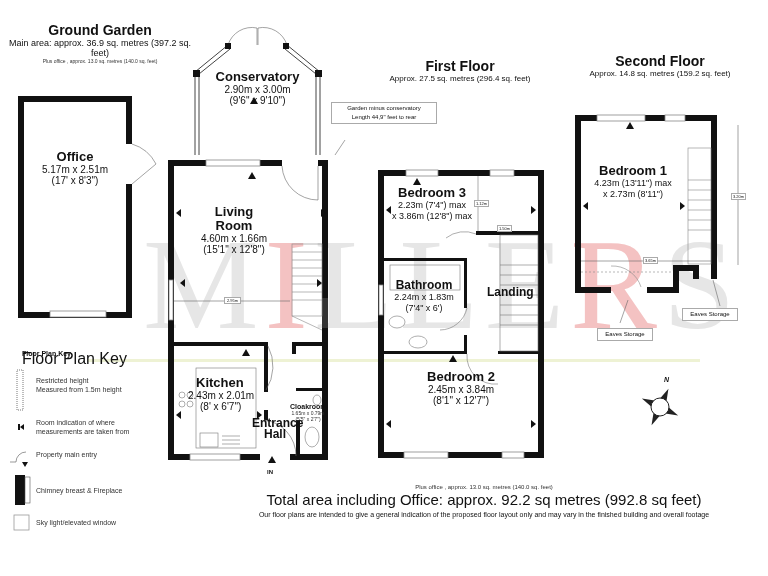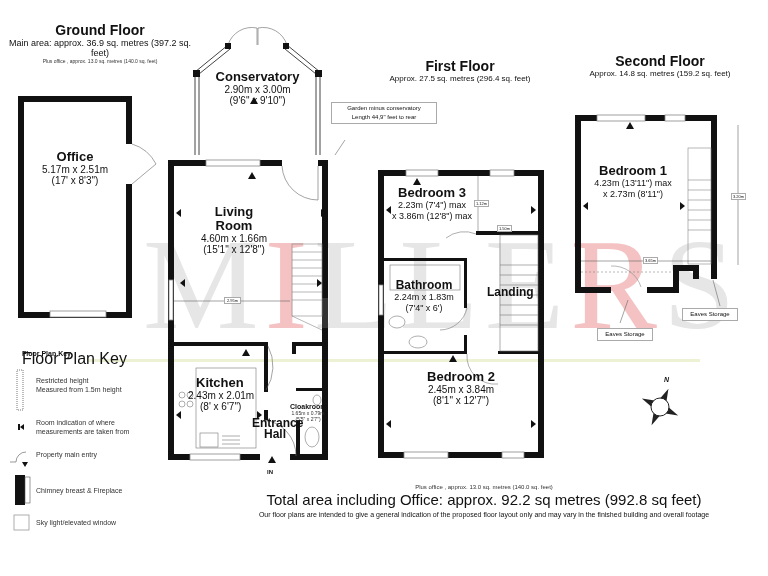--- a/index.html
+++ b/index.html
@@ -211,21 +211,21 @@
       <polygon points="20,427 24,424 24,430" fill="#111"></polygon>
     <path d="M10 462 L16 462 A10 10 0 0 1 26 452" fill="none" stroke="#555" stroke-width="0.6"></path>
     <polygon points="25,467 28,462 22,462" fill="#111"></polygon>
     <rect x="15" y="475" width="10" height="30" fill="#111"></rect>
     <rect x="25" y="477" width="5" height="26" fill="#fff" stroke="#555" stroke-width="0.6"></rect>
     <rect x="14" y="515" width="15" height="15" fill="#fff" stroke="#999" stroke-width="0.8"></rect>
   </g>
 </svg>
 
 <div class="abs t-center" style="left:0;top:22px;width:200px;">
-  <div class="floor-title">Ground Floor</div>
+  <div class="floor-title">Ground Garden</div>
   <div class="floor-sub">Main area: approx. 36.9 sq. metres (397.2 sq. feet)</div>
   <div class="floor-sub2">Plus office , approx. 13.0 sq. metres (140.0 sq. feet)</div>
 </div>
 
 <div class="abs t-center" style="left:195px;top:70px;width:125px;">
   <div class="room-name">Conservatory</div>
   <div class="room-dim">2.90m x 3.00m</div>
   <div class="room-dim">(9'6" x 9'10")</div>
 </div>
 

